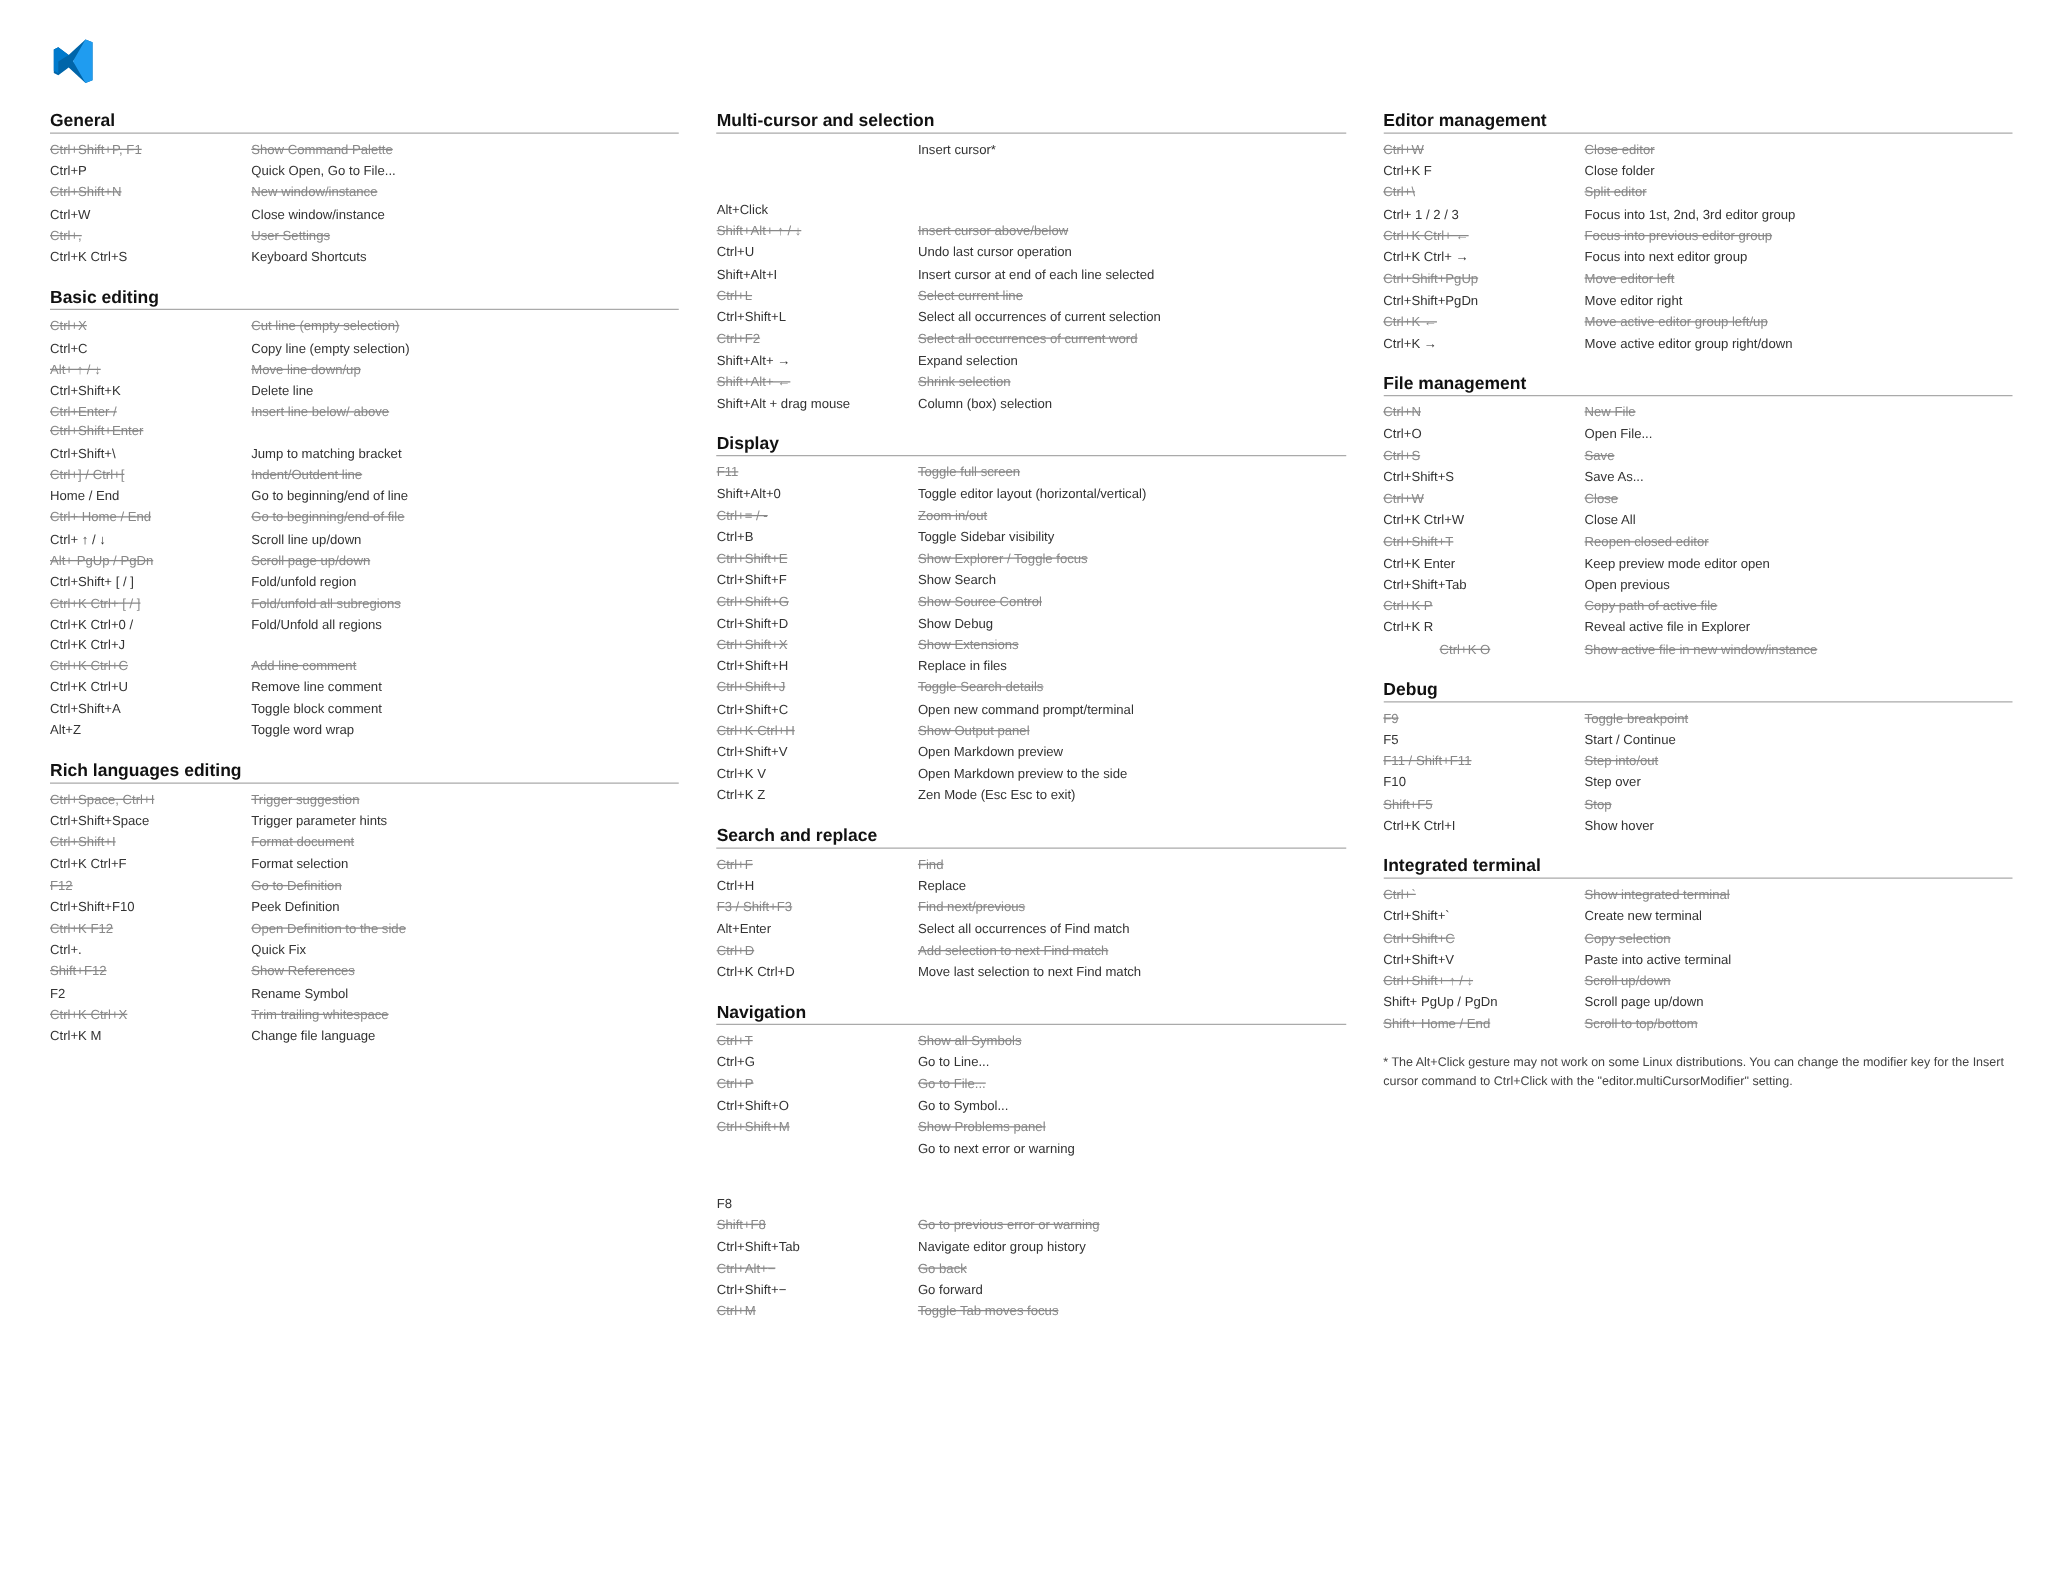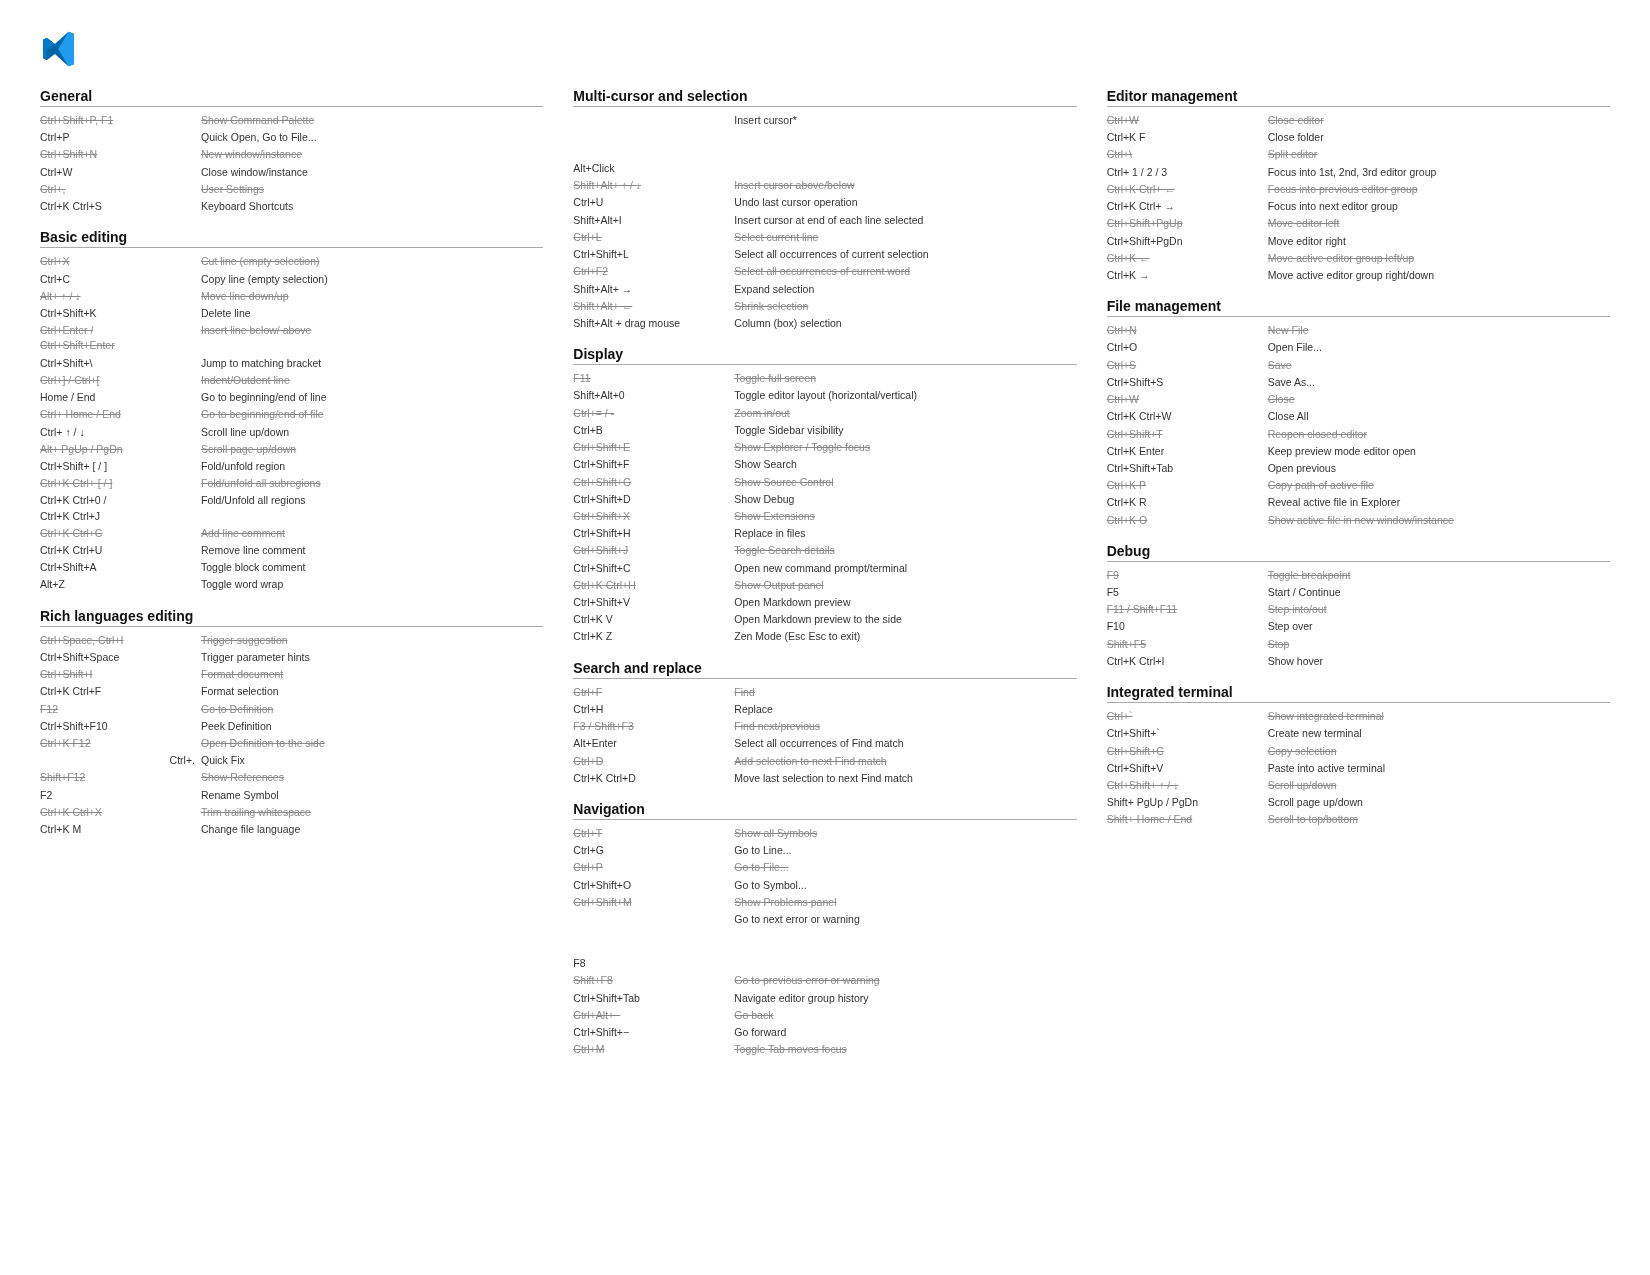--- a/index.html
+++ b/index.html
@@ -234,21 +234,21 @@
           </div>
           <div class="shortcut-row">
             <span class="shortcut-key" style="white-space: pre;">Ctrl+Shift+F10</span>
             <span class="shortcut-desc">Peek Definition</span>
           </div>
           <div class="shortcut-row strikethrough">
             <span class="shortcut-key" style="white-space: pre;">Ctrl+K F12</span>
             <span class="shortcut-desc">Open Definition to the side</span>
           </div>
           <div class="shortcut-row">
-            <span class="shortcut-key" style="white-space: pre; text-align: right;">Ctrl+.</span>
+            <span class="shortcut-key" style="white-space: pre;">Ctrl+.</span>
             <span class="shortcut-desc">Quick Fix</span>
           </div>
           <div class="shortcut-row strikethrough">
             <span class="shortcut-key" style="white-space: pre;">Shift+F12</span>
             <span class="shortcut-desc">Show References</span>
           </div>
           <div class="shortcut-row">
             <span class="shortcut-key" style="white-space: pre;">F2</span>
             <span class="shortcut-desc">Rename Symbol</span>
           </div>
@@ -546,21 +546,21 @@
           </div>
           <div class="shortcut-row strikethrough">
             <span class="shortcut-key" style="white-space: pre;">Ctrl+K P</span>
             <span class="shortcut-desc">Copy path of active file</span>
           </div>
           <div class="shortcut-row">
             <span class="shortcut-key" style="white-space: pre;">Ctrl+K R</span>
             <span class="shortcut-desc">Reveal active file in Explorer</span>
           </div>
           <div class="shortcut-row strikethrough">
-            <span class="shortcut-key" style="white-space: pre;">Ctrl+K O</span>
+            <span class="shortcut-key" style="white-space: pre; margin-left: 45px;">Ctrl+K O</span>
             <span class="shortcut-desc">Show active file in new window/instance</span>
           </div>
         </div>
     </div>
     <div class="section">
       <div class="section-title">Debug</div>
       <div id="debug-rows">
           <div class="shortcut-row strikethrough">
             <span class="shortcut-key" style="white-space: pre;">F9</span>
             <span class="shortcut-desc">Toggle breakpoint</span>
@@ -613,14 +613,17 @@
           <div class="shortcut-row">
             <span class="shortcut-key" style="white-space: pre;">Shift+ PgUp / PgDn</span>
             <span class="shortcut-desc">Scroll page up/down</span>
           </div>
           <div class="shortcut-row strikethrough">
             <span class="shortcut-key" style="white-space: pre;">Shift+ Home / End</span>
             <span class="shortcut-desc">Scroll to top/bottom</span>
           </div>
         </div>
     </div>
+    <div class="footnote" id="footnote-text">* The Alt+Click gesture may not work on some Linux distributions.
+You can change the modifier key for the Insert cursor command to
+Ctrl+Click with the "editor.multiCursorModifier" setting.</div>
   </div>
 </div>
 
 </body></html>

